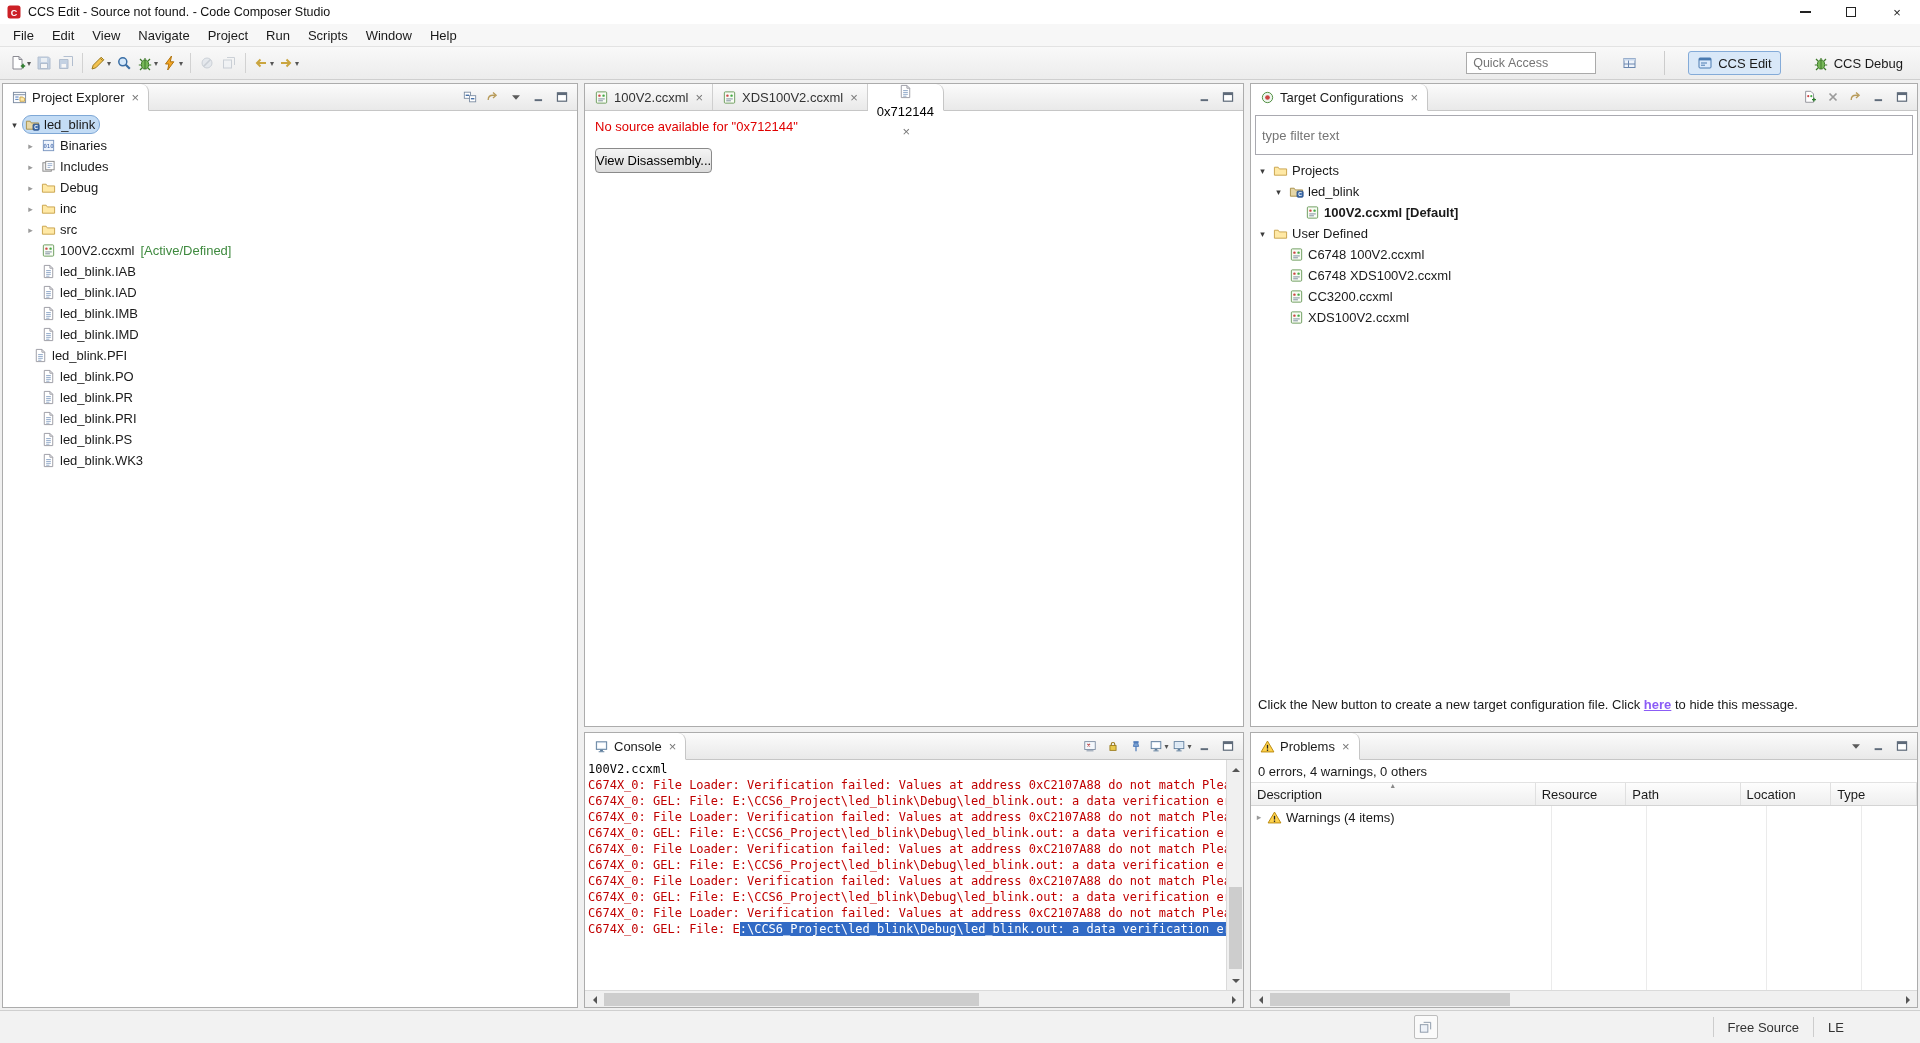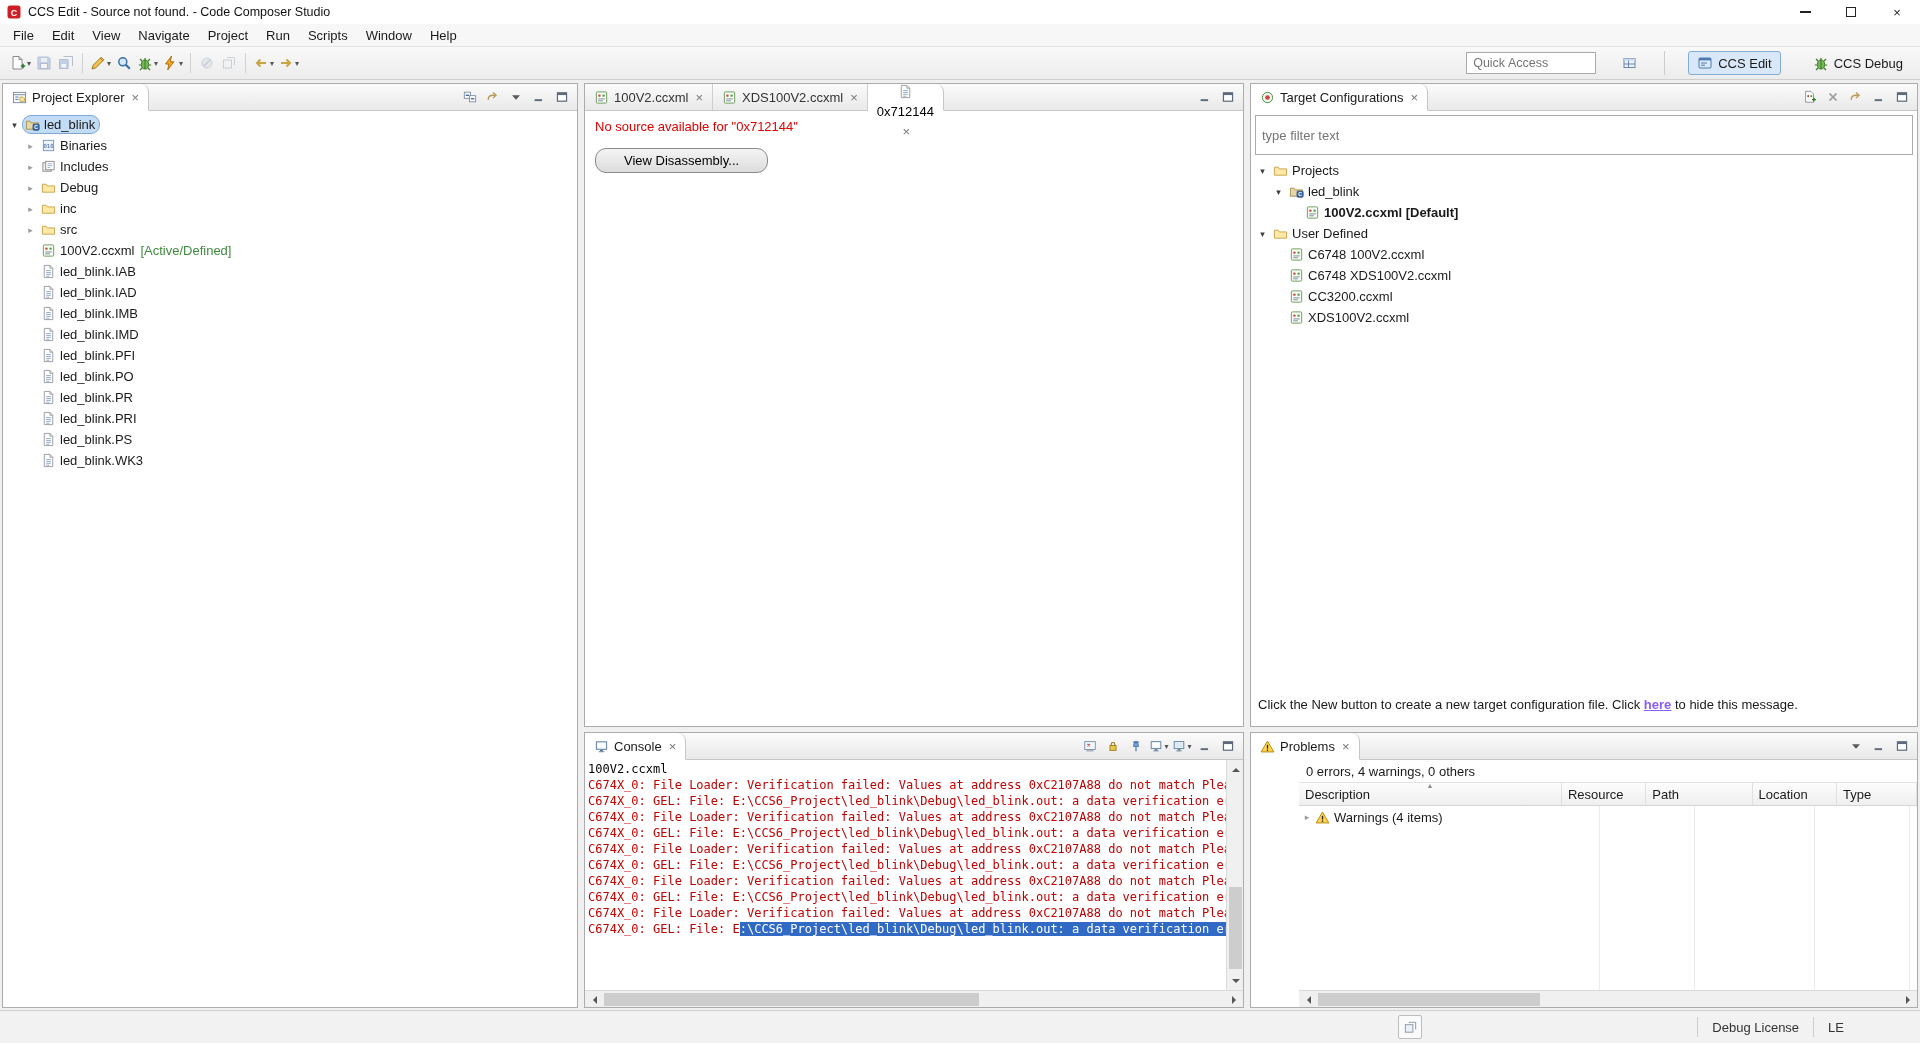--- a/index.html
+++ b/index.html
@@ -66,22 +66,22 @@
   .chev.expanded { color:#3c3c3c; }
   .row-core { display:flex; align-items:center; gap:4px; padding:1px 4px 1px 2px; border:1px solid transparent; border-radius:9px; }
   .tree-row.selected .row-core { background:#c3dcf5; border-color:#7fa8d6; }
   .tree-icon { width:15px; height:15px; flex:none; }
   .tree-label.bold { font-weight:bold; }
   .suffix { color:#3f8a3f; margin-left:2px; }
 
   
   .editor-body { flex:1; padding:8px 10px; }
   .editor-msg { color:#e00000; font-size:13px; }
-  .btn { margin-top:14px; display:inline-block; padding:4px 28px; font-size:13px; color:#000;
-         background:linear-gradient(#f4f4f4,#dcdcdc); border:1px solid #8a8a8a; border-radius:11px; }
+  .btn { margin-top:14px; display:inline-block; padding:4px 0; font-size:13px; color:#000;
+         background:linear-gradient(#f4f4f4,#dcdcdc); border:1px solid #8a8a8a; border-radius:4px; }
 
   
   .tc-body { flex:1; display:flex; flex-direction:column; min-height:0; }
   .filter-input { margin:4px 4px 2px 4px; height:40px; border:1px solid #a9a9b0; padding:0 6px; font-size:13px; color:#8a8a8a; font-family:"Liberation Sans",sans-serif; }
   .tc-hint { margin-top:auto; padding:0 10px 14px 7px; font-size:13px; color:#1a1a1a; }
   .tc-hint a { color:#8b5cf6; font-weight:bold; text-decoration:underline; }
 
   
   .console-body { position:relative; flex:1; min-height:0; overflow:hidden; font-family:"DejaVu Sans Mono","Liberation Mono",monospace; font-size:12px; line-height:16px; white-space:pre; padding:1px 20px 0 3px; }
   .console-name { color:#000; }
@@ -95,21 +95,21 @@
   .tri { width:0; height:0; border:4px solid transparent; }
   .tri.l { border-right-color:#555; margin-right:2px; }
   .tri.r { border-left-color:#555; margin-left:2px; }
   .tri.u { border-bottom-color:#555; margin-bottom:2px; }
   .tri.d { border-top-color:#555; margin-top:2px; }
   .sb-thumb { position:absolute; background:#cdcdcd; }
   .sb-thumb.h { top:2px; height:13px; }
   .sb-thumb.v { left:2px; width:13px; }
 
   
-  .problems-body { flex:1; display:flex; flex-direction:column; min-height:0; position:relative;padding-left:48px; }
+  .problems-body { flex:1; display:flex; flex-direction:column; min-height:0; position:relative; }
   .problems-summary { padding:4px 7px 3px; flex:none; }
   .ptable-header { display:flex; height:24px; flex:none; align-items:stretch; background:linear-gradient(#fdfdfd,#efefef); border-top:1px solid #e2e2e2; border-bottom:1px solid #d4d4d4; }
   .pth { display:flex; align-items:center; padding:0 6px; border-right:1px solid #e0e0e0; position:relative; }
   .sort { position:absolute; left:50%; top:-2px; transform:translateX(-50%); font-size:8px; color:#888; font-family:"DejaVu Sans",sans-serif; }
   .prows { position:relative; flex:1; min-height:0; overflow:hidden; }
   .vline { position:absolute; top:0; bottom:0; width:1px; background:#ebebeb; }
   .prow { position:relative; height:22px; display:flex; align-items:center; }
   .prow .chev { width:16px; }
   .prow .icn { width:15px; height:15px; margin-right:4px; }
 
@@ -487,21 +487,21 @@
                 <span class="icn tree-icon">
                   <svg viewBox="0 0 16 16">
                     <path d="M3.5 1.5h6l3 3v10h-9z" fill="#fff" stroke="#9a9aa2"></path>
                     <path d="M9.5 1.5v3h3" fill="none" stroke="#9a9aa2"></path>
                     <path d="M5.5 7h5M5.5 9h5M5.5 11h5M5.5 13h3.5" stroke="#8fa8c8"></path>
                   </svg>
                 </span>
                 <span class="tree-label">led_blink.IMD</span>
               </span>
             </div>
-            <div class="tree-row" style="padding-left: 20px;">
+            <div class="tree-row" style="padding-left: 12px;">
               <span class="chev"></span>
               <span class="row-core">
                 <span class="icn tree-icon">
                   <svg viewBox="0 0 16 16">
                     <path d="M3.5 1.5h6l3 3v10h-9z" fill="#fff" stroke="#9a9aa2"></path>
                     <path d="M9.5 1.5v3h3" fill="none" stroke="#9a9aa2"></path>
                     <path d="M5.5 7h5M5.5 9h5M5.5 11h5M5.5 13h3.5" stroke="#8fa8c8"></path>
                   </svg>
                 </span>
                 <span class="tree-label">led_blink.PFI</span>
@@ -1013,18 +1013,18 @@
   <div class="statusbar">
     <span class="sb-flex"></span>
     <span class="trim-btn">
         <span class="icn">
           <svg viewBox="0 0 16 16">
             <rect x="2.5" y="5" width="8" height="8" fill="#eef2f8" stroke="#8a97a8"></rect>
             <path d="M6 2.5h7.5V10" fill="none" stroke="#8a97a8"></path>
           </svg>
         </span>
       </span>
-    <span class="sb-item">Debug License</span>
+    <span class="sb-item">Free Source</span>
     <span class="sb-item">LE</span>
     <span class="sb-pad"></span>
   </div>
 
 </div>
 
 </body></html>

